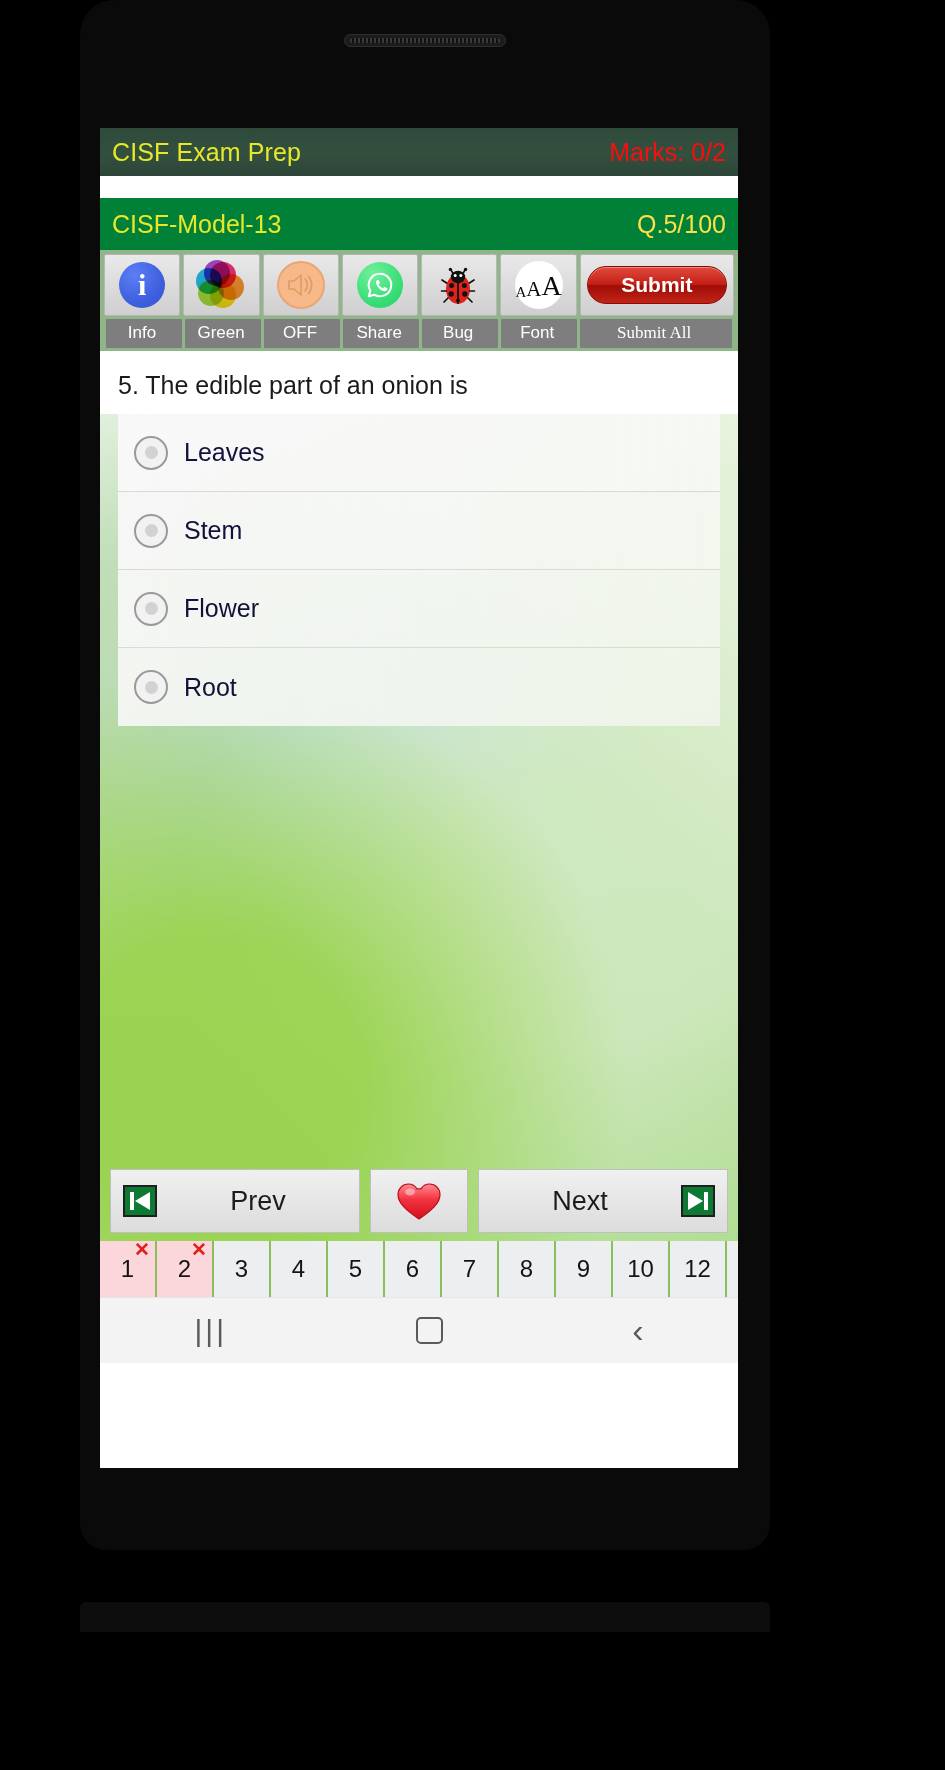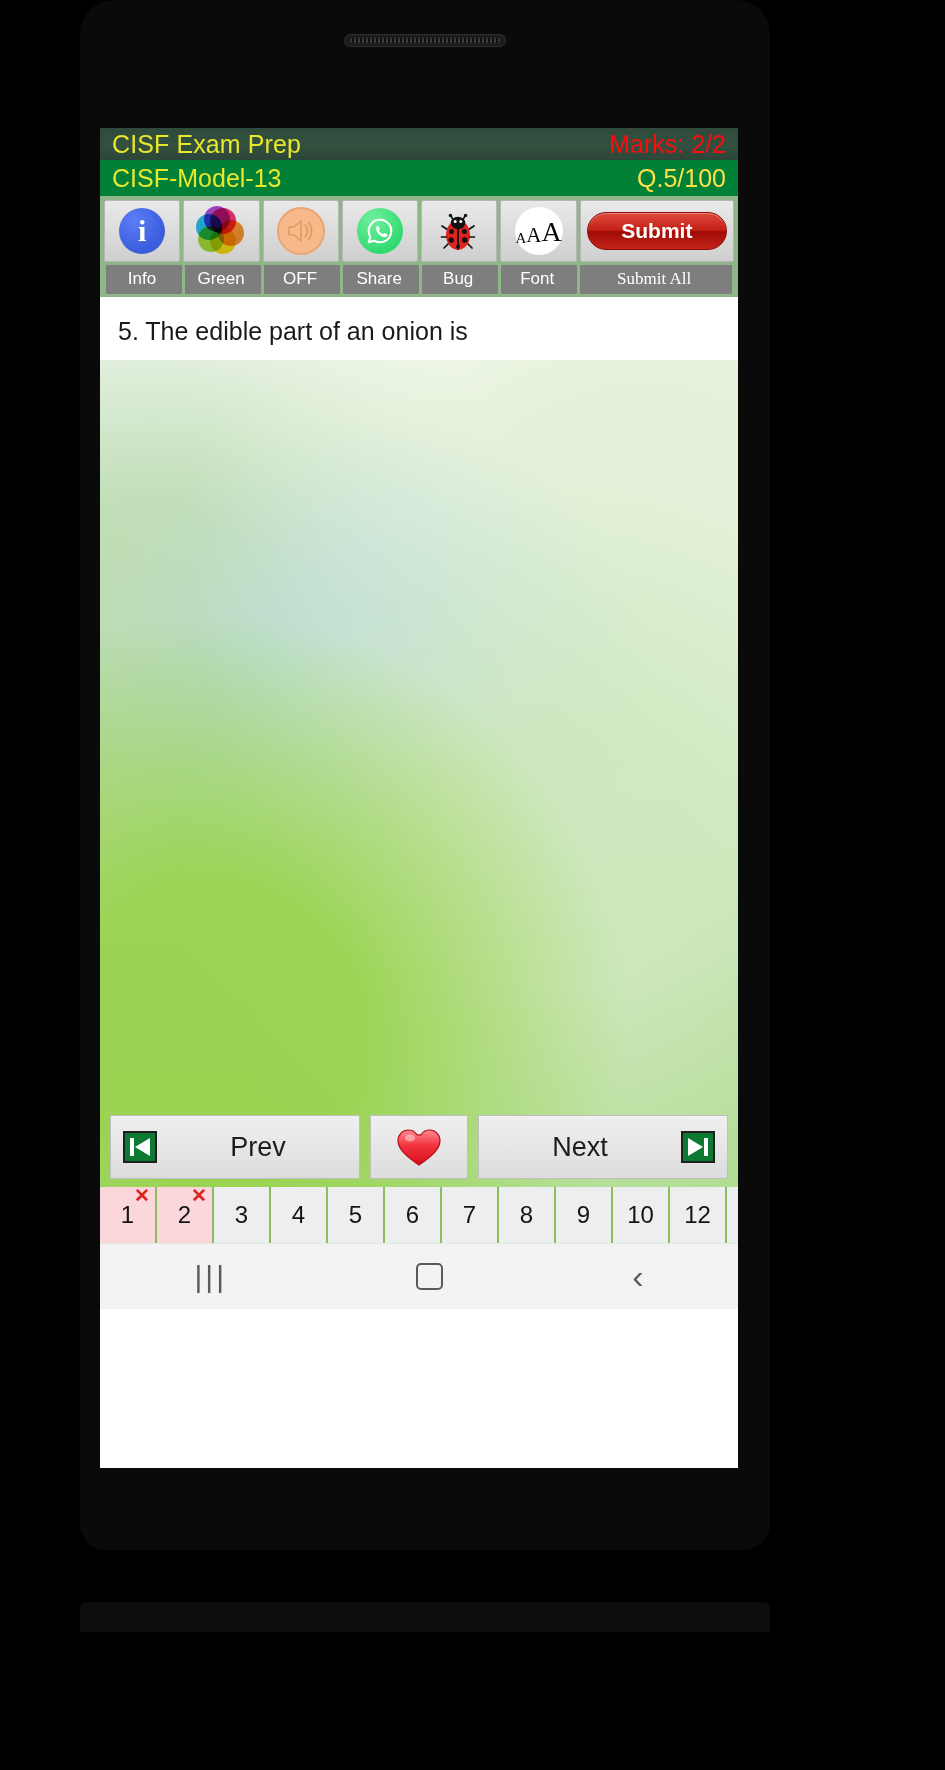--- a/index.html
+++ b/index.html
@@ -56,43 +56,44 @@
     position: absolute;
     left: 100px; top: 128px;
     width: 638px; height: 1340px;
     background: #ffffff;
     overflow: hidden;
   }
 
   
   #app-title-bar {
     position: relative;
-    height: 32px;
+    height: 48px;
     background: linear-gradient(to bottom, #2f4a3b 0%, #33503f 55%, #2c4538 100%);
     display: flex; align-items: center;
     padding: 0 12px;
   }
   #app-title {
     color: #e8e82a;
     font-size: 25px;
     letter-spacing: .1px;
   }
   #marks-label {
     margin-left: auto;
     color: #fb0d0d;
     font-size: 25px;
   }
 
   
   #model-bar {
     position: relative;
-    height: 36px;
+    height: 52px;
     background: #018037;
     display: flex; align-items: center;
     padding: 0 12px;
+    margin-top: 22px;
   }
   #model-name { color: #e8e82a; font-size: 25px; }
   #question-counter {
     margin-left: auto;
     color: #fde047;
     font-size: 25px;
   }
 
   
   #toolbar {
@@ -328,21 +329,21 @@
 
 <div id="phone-frame">
   <div id="speaker-grille"></div>
 </div>
 <div id="bottom-chin"></div>
 
 <div id="screen">
 
   <div id="app-title-bar">
     <span id="app-title">CISF Exam Prep</span>
-    <span id="marks-label">Marks: 2/2</span>
+    <span id="marks-label">Marks: 0/2</span>
   </div>
 
   <div id="model-bar">
     <span id="model-name">CISF-Model-13</span>
     <span id="question-counter">Q.5/100</span>
   </div>
 
   <div id="toolbar">
     <div id="tool-icon-row">
 
@@ -421,20 +422,46 @@
       <div class="tool-label">Bug</div>
       <div class="tool-label">Font</div>
       <div class="tool-label submit-label">Submit All</div>
     </div>
   </div>
 
   <div id="content">
 
     <div id="question-text">5. The edible part of an onion is</div>
 
+    <div id="options-list">
+      <div class="option-row">
+        <span class="radio">
+            <i></i>
+          </span>
+        <span class="option-label">Leaves</span>
+      </div>
+      <div class="option-row">
+        <span class="radio">
+            <i></i>
+          </span>
+        <span class="option-label">Stem</span>
+      </div>
+      <div class="option-row">
+        <span class="radio">
+            <i></i>
+          </span>
+        <span class="option-label">Flower</span>
+      </div>
+      <div class="option-row">
+        <span class="radio">
+            <i></i>
+          </span>
+        <span class="option-label">Root</span>
+      </div>
+    </div>
 
     <div id="nav-bar">
       <div class="nav-btn" id="prev-button">
         <span class="skip-icon start"></span>
         <span id="prev-label">Prev</span>
       </div>
 
       <div class="nav-btn" id="fav-button">
         <span class="heart-icon">
           <svg width="46" height="42" viewBox="0 0 46 42" aria-hidden="true">

